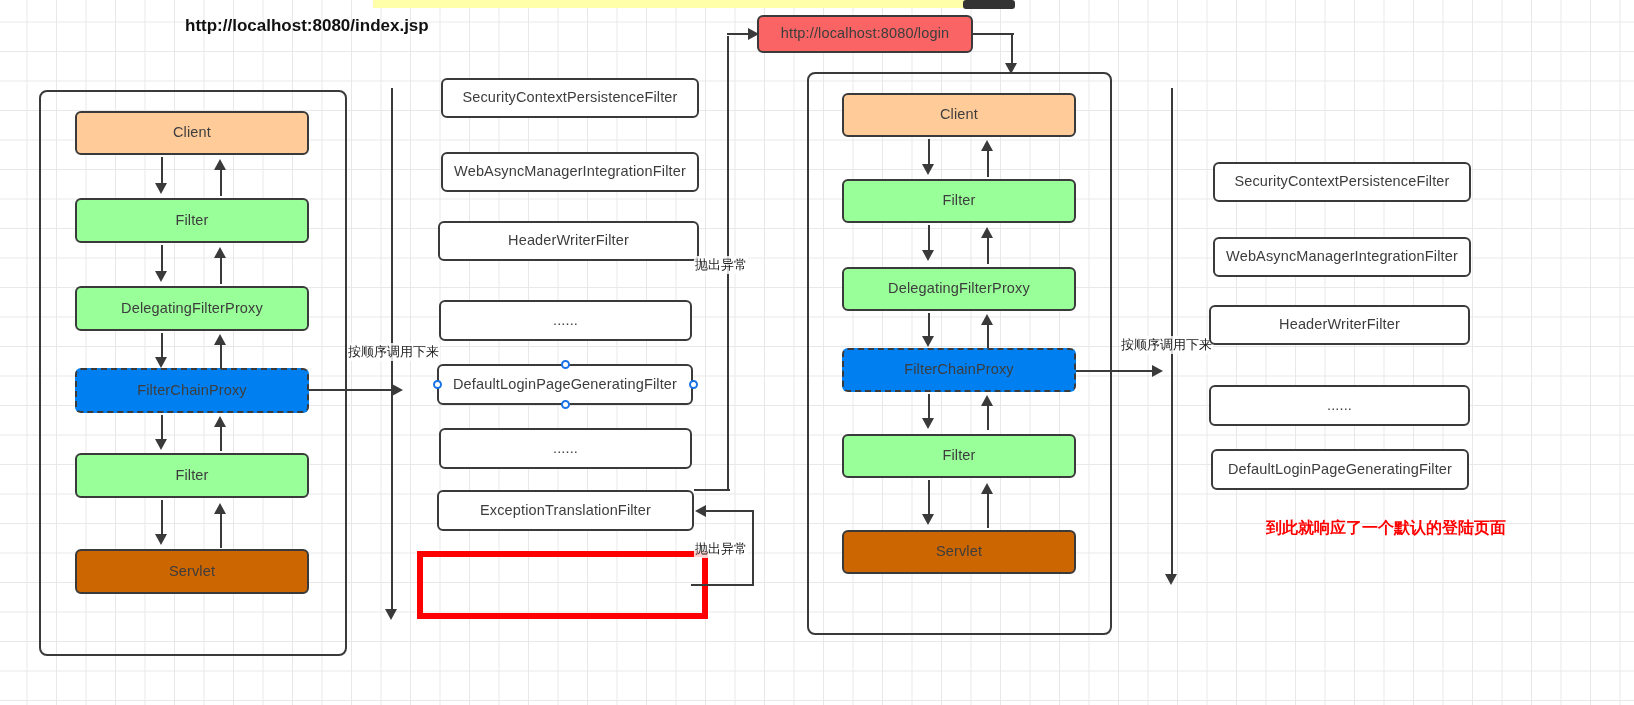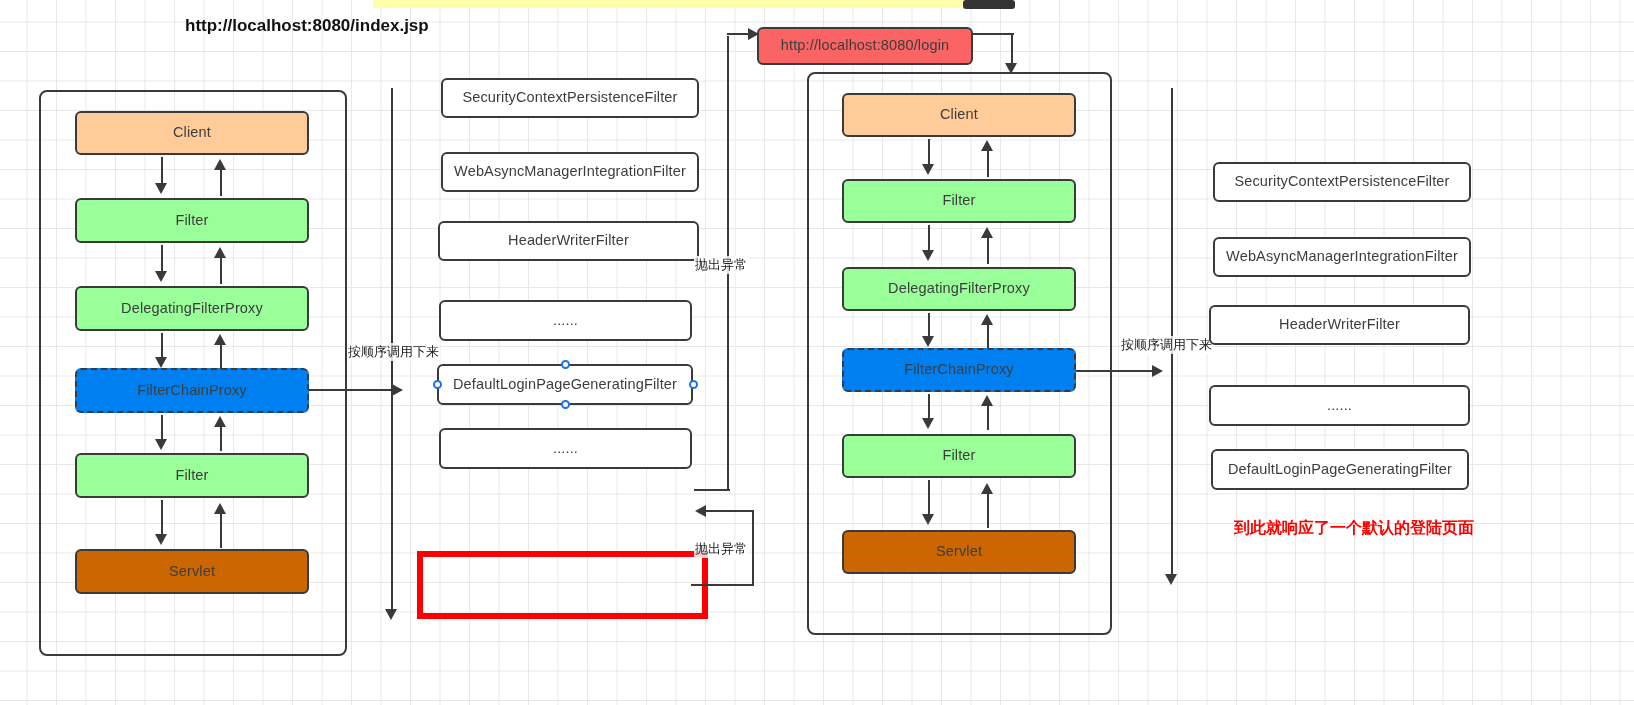--- a/index.html
+++ b/index.html
@@ -111,41 +111,42 @@
   <div class="ln v" style="left:391px;top:88px;height:525px;"></div>
   <div class="arrowhead ah-down" style="left:385px;top:609px;"></div>
   <div class="label cn" style="left:347px;top:343px;">按顺序调用下来</div>
 
   <div class="node plain" style="left:441px;top:78px;width:258px;height:40px;">SecurityContextPersistenceFilter</div>
   <div class="node plain" style="left:441px;top:152px;width:258px;height:40px;">WebAsyncManagerIntegrationFilter</div>
   <div class="node plain" style="left:438px;top:221px;width:261px;height:40px;">HeaderWriterFilter</div>
   <div class="node plain" style="left:439px;top:300px;width:253px;height:41px;">......</div>
   <div class="node plain" style="left:437px;top:364px;width:256px;height:41px;">DefaultLoginPageGeneratingFilter</div>
   <div class="node plain" style="left:439px;top:428px;width:253px;height:41px;">......</div>
+  <div class="node plain" style="left:437px;top:490px;width:257px;height:41px;">ExceptionTranslationFilter</div>
 
   <div class="handle" style="left:561px;top:360px;"></div>
   <div class="handle" style="left:561px;top:400px;"></div>
   <div class="handle" style="left:433px;top:380px;"></div>
   <div class="handle" style="left:689px;top:380px;"></div>
 
   <div class="redframe" style="left:417px;top:551px;width:291px;height:68px;"></div>
 
   <div class="ln h" style="left:691px;top:584px;width:63px;"></div>
   <div class="ln v" style="left:752px;top:512px;height:74px;"></div>
   <div class="ln h" style="left:706px;top:510px;width:48px;"></div>
   <div class="arrowhead ah-left" style="left:695px;top:505px;"></div>
   <div class="label cn" style="left:694px;top:540px;">抛出异常</div>
 
   <div class="ln h" style="left:694px;top:489px;width:36px;"></div>
   <div class="ln v" style="left:727px;top:36px;height:455px;"></div>
   <div class="ln h" style="left:727px;top:33px;width:24px;"></div>
   <div class="arrowhead ah-right" style="left:748px;top:28px;"></div>
   <div class="label cn" style="left:694px;top:256px;">抛出异常</div>
 
-  <div class="node red" style="left:757px;top:15px;width:216px;height:38px;margin-top:12px;">http://localhost:8080/login</div>
+  <div class="node red" style="left:757px;top:15px;width:216px;height:38px;">http://localhost:8080/login</div>
 
   <div class="ln h" style="left:971px;top:33px;width:43px;"></div>
   <div class="ln v" style="left:1011px;top:33px;height:34px;"></div>
   <div class="arrowhead ah-down" style="left:1005px;top:63px;"></div>
 
   <div class="group-box" style="left:807px;top:72px;width:305px;height:563px;"></div>
 
   <div class="node orange" style="left:842px;top:93px;width:234px;height:44px;">Client</div>
   <div class="node green" style="left:842px;top:179px;width:234px;height:44px;">Filter</div>
   <div class="node green" style="left:842px;top:267px;width:234px;height:44px;">DelegatingFilterProxy</div>
@@ -184,15 +185,15 @@
   <div class="ln v" style="left:1171px;top:88px;height:490px;"></div>
   <div class="arrowhead ah-down" style="left:1165px;top:574px;"></div>
   <div class="label cn" style="left:1120px;top:336px;">按顺序调用下来</div>
 
   <div class="node plain" style="left:1213px;top:162px;width:258px;height:40px;">SecurityContextPersistenceFilter</div>
   <div class="node plain" style="left:1213px;top:237px;width:258px;height:40px;">WebAsyncManagerIntegrationFilter</div>
   <div class="node plain" style="left:1209px;top:305px;width:261px;height:40px;">HeaderWriterFilter</div>
   <div class="node plain" style="left:1209px;top:385px;width:261px;height:41px;">......</div>
   <div class="node plain" style="left:1211px;top:449px;width:258px;height:41px;">DefaultLoginPageGeneratingFilter</div>
 
-  <div class="label redcn" style="left:1234px;top:518px;">到此就响应了一个默认的登陆页面</div>
+  <div class="label redcn" style="left:1266px;top:518px;">到此就响应了一个默认的登陆页面</div>
 
 </div>
 
 </body></html>

